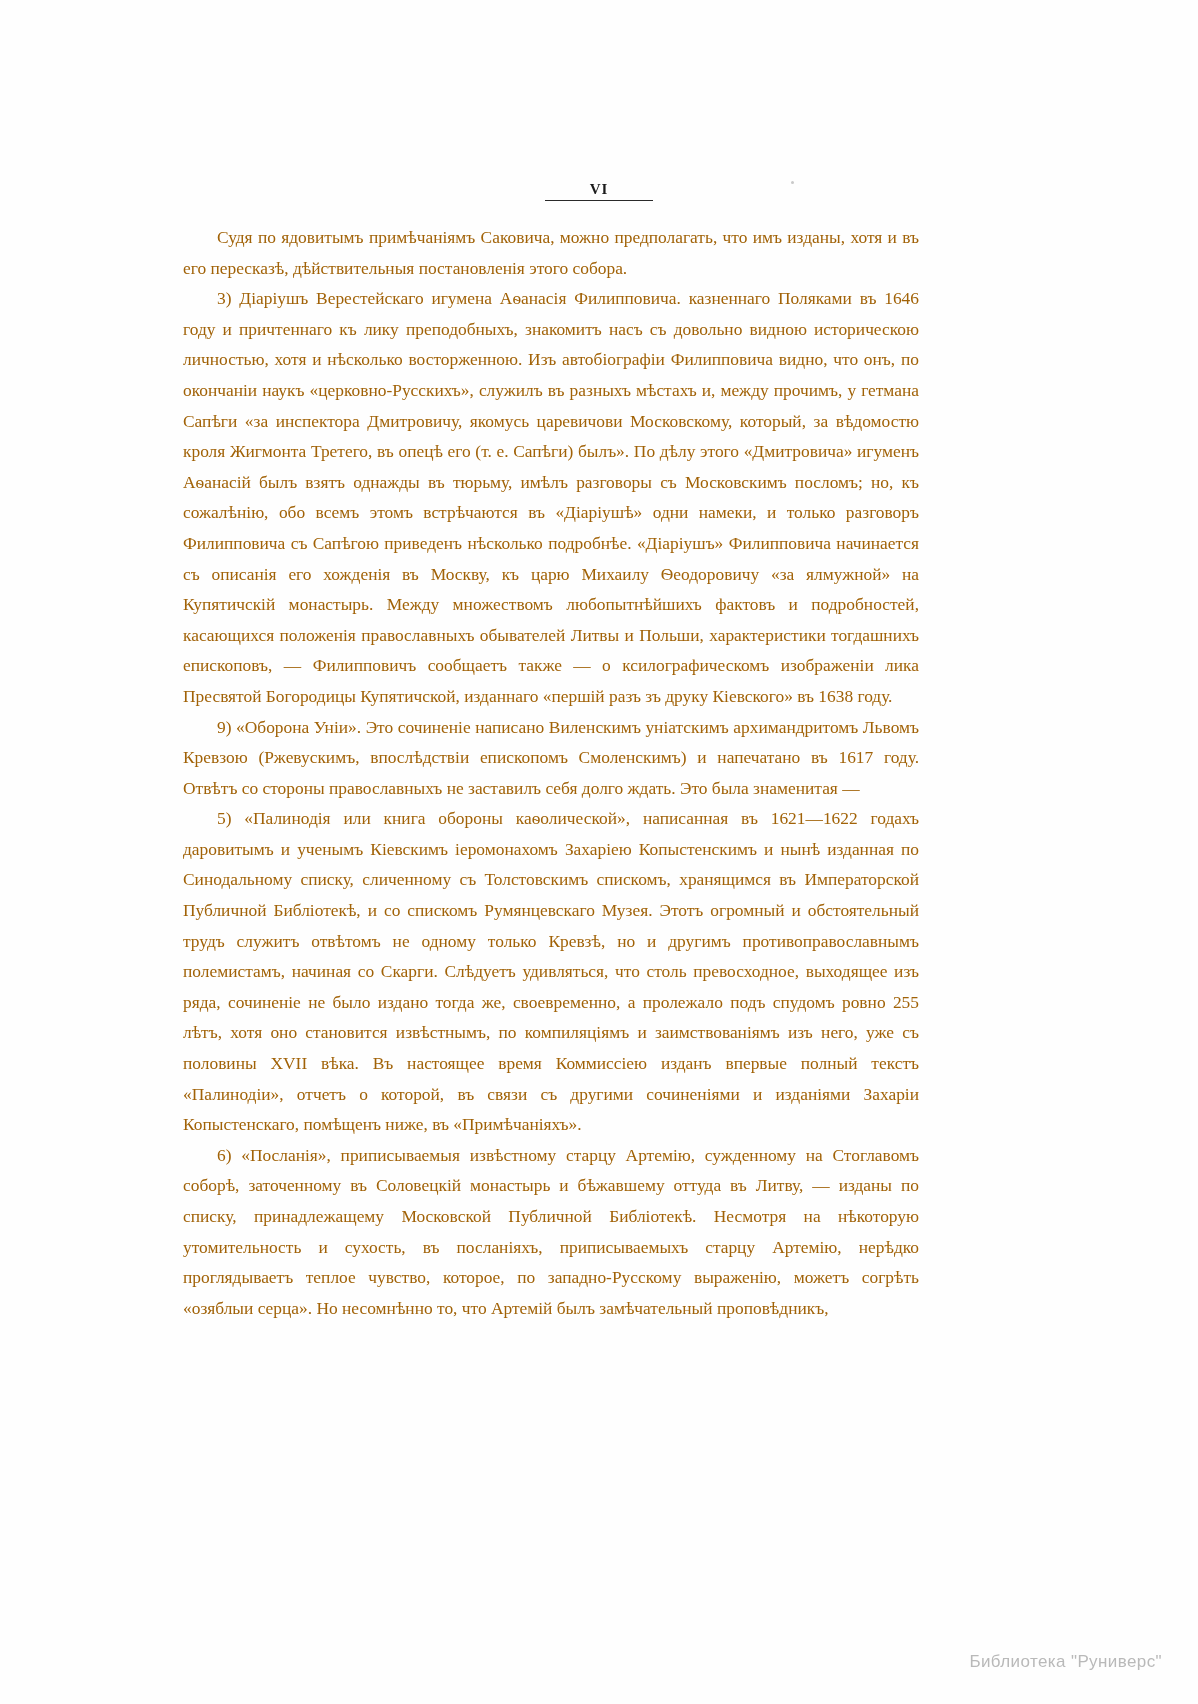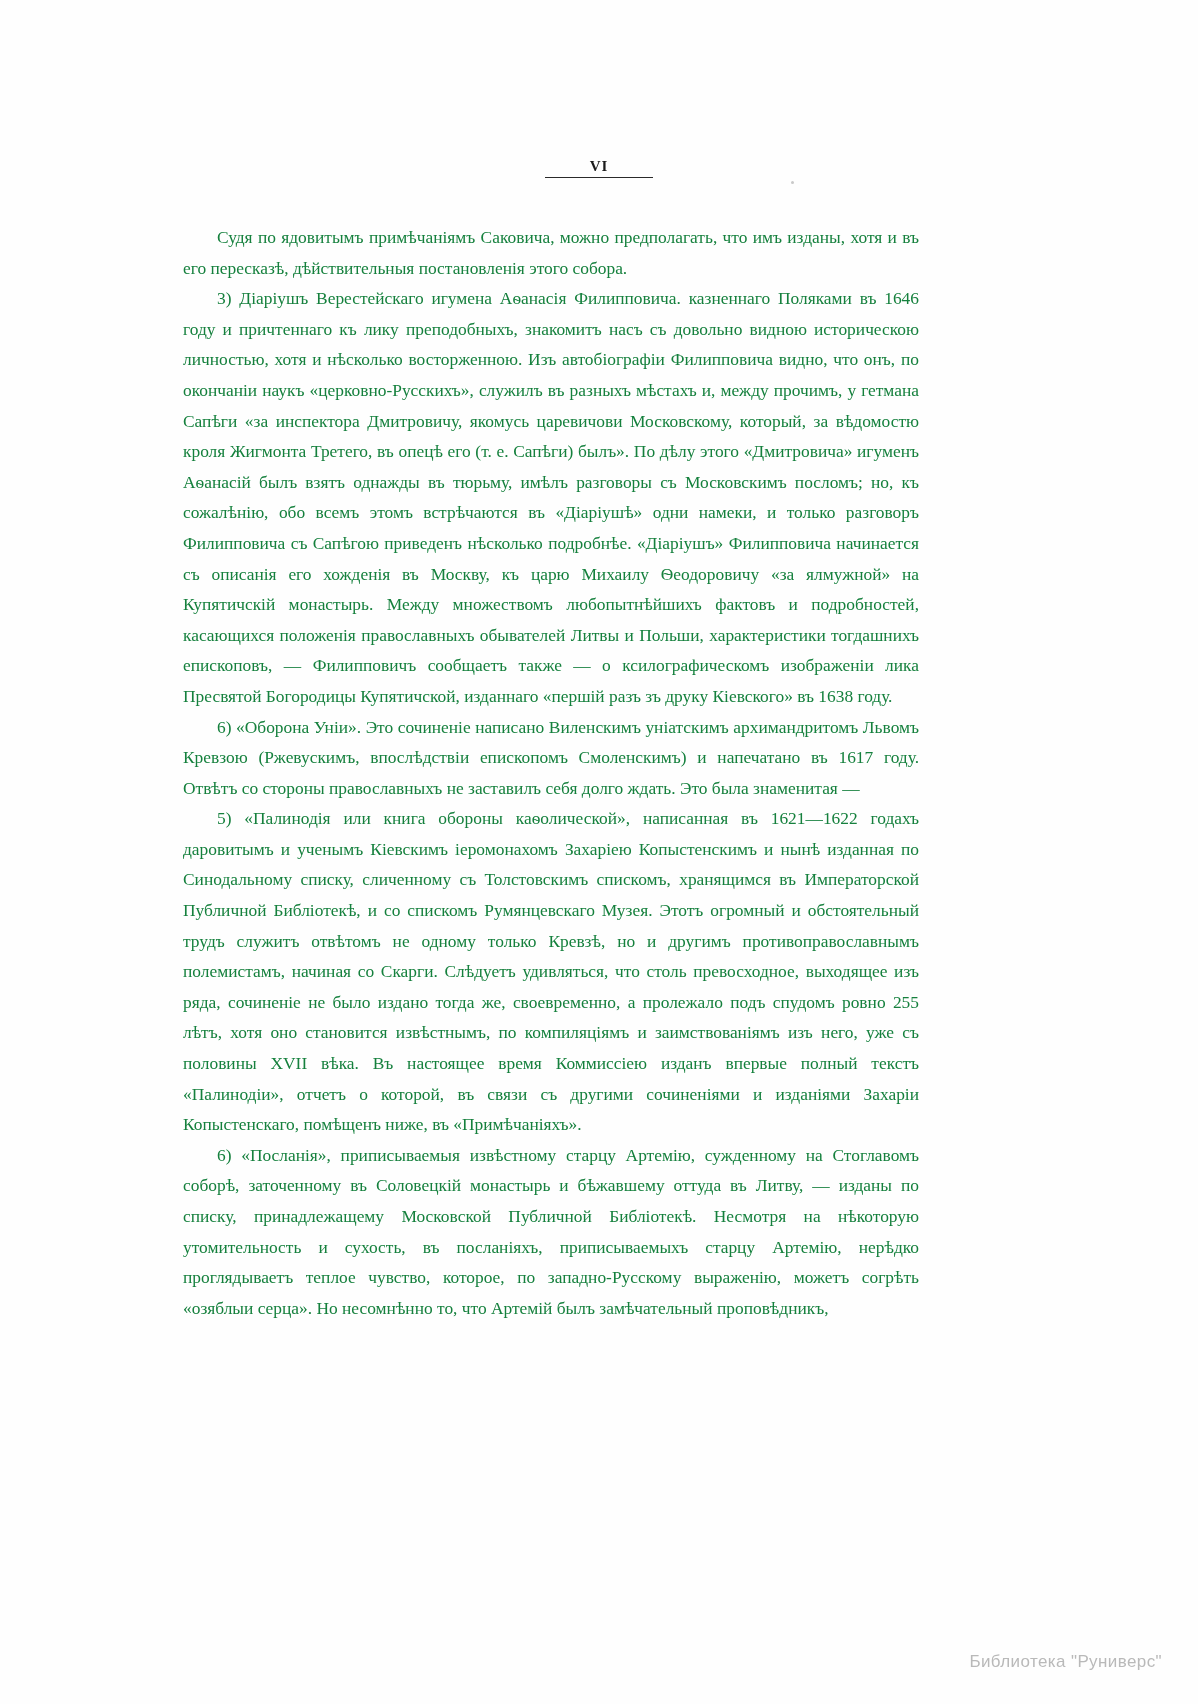--- a/index.html
+++ b/index.html
@@ -10,21 +10,21 @@
   .page {
     position: relative;
     width: 1198px;
     height: 1704px;
     background: #fefefe;
     overflow: hidden;
     font-family: "Liberation Serif", serif;
   }
   .page-number-wrap {
     position: absolute;
-    top: 157px;
+    top: 180px;
     left: 0;
     width: 1198px;
     text-align: center;
   }
   .page-number {
     font-family: "Liberation Serif", serif;
     font-size: 15px;
     letter-spacing: 1px;
     color: #1b1b1b;
     font-weight: bold;
@@ -33,21 +33,21 @@
     padding: 0 24px 2px 24px;
     min-width: 60px;
   }
   .body-text {
     position: absolute;
     top: 222px;
     left: 183px;
     width: 736px;
     font-size: 17.4px;
     line-height: 30.6px;
-    color: #15803d;
+    color: #a16207;
     text-align: justify;
     text-justify: inter-word;
   }
   .para {
     margin: 0;
     text-indent: 34px;
     text-align: justify;
   }
   .para b {
     font-weight: normal;
@@ -79,21 +79,21 @@
   <div class="page-number-wrap">
     <span class="page-number">VI</span>
   </div>
 
   <div class="body-text">
 
     <p class="para"><span>Судя по ядовитымъ примѣчаніямъ Саковича, можно предполагать, что имъ изданы, хотя и въ его пересказѣ, дѣйствительныя постановленія этого собора.</span></p>
 
     <p class="para"><b>3) Діаріушъ Верестейскаго игумена Аѳанасія Филипповича.</b><span> казненнаго Поляками въ 1646 году и причтеннаго къ лику преподобныхъ, знакомитъ насъ съ довольно видною историческою личностью, хотя и нѣсколько восторженною. Изъ автобіографіи Филипповича видно, что онъ, по окончаніи наукъ «церковно-Русскихъ», служилъ въ разныхъ мѣстахъ и, между прочимъ, у гетмана Сапѣги «за инспектора Дмитровичу, якомусь царевичови Московскому, который, за вѣдомостю кроля Жигмонта Третего, въ опецѣ его (т. е. Сапѣги) былъ». По дѣлу этого «Дмитровича» игуменъ Аѳанасій былъ взятъ однажды въ тюрьму, имѣлъ разговоры съ Московскимъ посломъ; но, къ сожалѣнію, обо всемъ этомъ встрѣчаются въ «Діаріушѣ» одни намеки, и только разговоръ Филипповича съ Сапѣгою приведенъ нѣсколько подробнѣе. «Діаріушъ» Филипповича начинается съ описанія его хожденія въ Москву, къ царю Михаилу Ѳеодоровичу «за ялмужной» на Купятичскій монастырь. Между множествомъ любопытнѣйшихъ фактовъ и подробностей, касающихся положенія православныхъ обывателей Литвы и Польши, характеристики тогдашнихъ епископовъ, — Филипповичъ сообщаетъ также — о ксилографическомъ изображеніи лика Пресвятой Богородицы Купятичской, изданнаго «першій разъ зъ друку Кіевского» въ 1638 году.</span></p>
 
-    <p class="para"><b>6) «Оборона Уніи».</b><span> Это сочиненіе написано Виленскимъ уніатскимъ архимандритомъ Львомъ Кревзою (Ржевускимъ, впослѣдствіи епископомъ Смоленскимъ) и напечатано въ 1617 году. Отвѣтъ со стороны православныхъ не заставилъ себя долго ждать. Это была знаменитая —</span></p>
+    <p class="para"><b>9) «Оборона Уніи».</b><span> Это сочиненіе написано Виленскимъ уніатскимъ архимандритомъ Львомъ Кревзою (Ржевускимъ, впослѣдствіи епископомъ Смоленскимъ) и напечатано въ 1617 году. Отвѣтъ со стороны православныхъ не заставилъ себя долго ждать. Это была знаменитая —</span></p>
 
     <p class="para"><b>5) «Палинодія или книга обороны каѳолической»,</b><span> написанная въ 1621—1622 годахъ даровитымъ и ученымъ Кіевскимъ іеромонахомъ Захаріею Копыстенскимъ и нынѣ изданная по Синодальному списку, сличенному съ Толстовскимъ спискомъ, хранящимся въ Императорской Публичной Библіотекѣ, и со спискомъ Румянцевскаго Музея. Этотъ огромный и обстоятельный трудъ служитъ отвѣтомъ не одному только Кревзѣ, но и другимъ противоправославнымъ полемистамъ, начиная со Скарги. Слѣдуетъ удивляться, что столь превосходное, выходящее изъ ряда, сочиненіе не было издано тогда же, своевременно, а пролежало подъ спудомъ ровно 255 лѣтъ, хотя оно становится извѣстнымъ, по компиляціямъ и заимствованіямъ изъ него, уже съ половины XVII вѣка. Въ настоящее время Коммиссіею изданъ впервые полный текстъ «Палинодіи», отчетъ о которой, въ связи съ другими сочиненіями и изданіями Захаріи Копыстенскаго, помѣщенъ ниже, въ «Примѣчаніяхъ».</span></p>
 
     <p class="para"><b>6) «Посланія»,</b><span> приписываемыя извѣстному старцу Артемію, сужденному на Стоглавомъ соборѣ, заточенному въ Соловецкій монастырь и бѣжавшему оттуда въ Литву, — изданы по списку, принадлежащему Московской Публичной Библіотекѣ. Несмотря на нѣкоторую утомительность и сухость, въ посланіяхъ, приписываемыхъ старцу Артемію, нерѣдко проглядываетъ теплое чувство, которое, по западно-Русскому выраженію, можетъ согрѣть «озяблыи серца». Но несомнѣнно то, что Артемій былъ замѣчательный проповѣдникъ,</span></p>
 
   </div>
 
   <div class="watermark">Библиотека "Руниверс"</div>
 
 </div>

